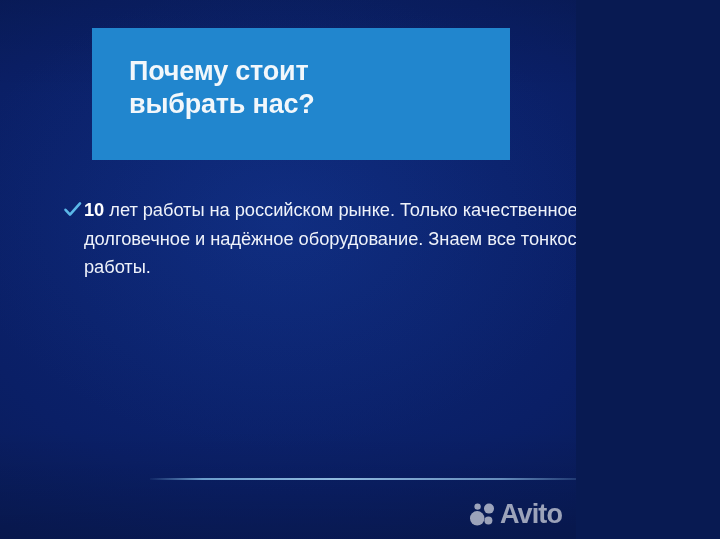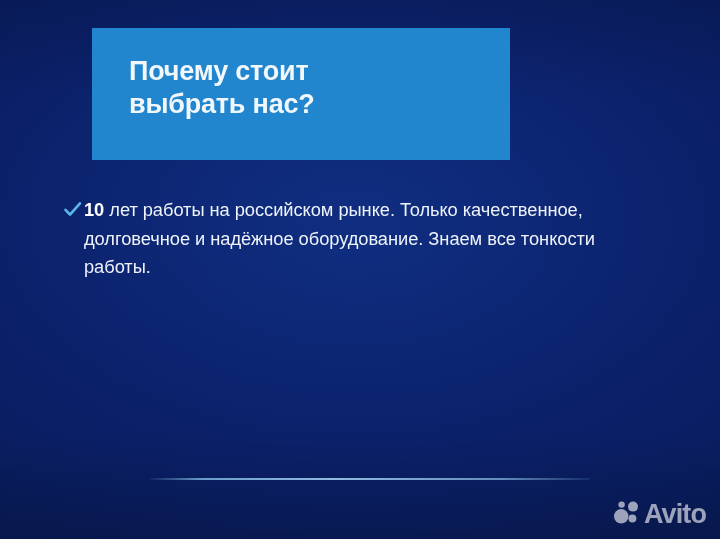--- a/index.html
+++ b/index.html
@@ -9,21 +9,21 @@
   }
   body {
     width: 720px;
     height: 539px;
     overflow: hidden;
     font-family: "Liberation Sans", "DejaVu Sans", sans-serif;
   }
 
   #slide {
     position: relative;
-    width: 720px;
+    width: 576px;
     height: 539px;
     background: radial-gradient(ellipse 130% 110% at 50% 42%, #0d2878 0%, #0a1f66 45%, #071645 100%);
     overflow: hidden;
   }
 
   
   #slide::after {
     content: "";
     position: absolute;
     inset: 0;
@@ -104,21 +104,21 @@
         rgba(150,200,238,0.65) 80%,
         rgba(120,180,230,0.10) 100%);
   }
 
   
   #avito-watermark {
     position: absolute;
     right: 14px;
     bottom: 12px;
     display: flex;
-    align-items: flex-start;
+    align-items: flex-end;
     gap: 5px;
     opacity: 0.60;
     z-index: 4;
   }
   #avito-mark {
     width: 26px;
     height: 24px;
     display: block;
   }
   #avito-wordmark {

